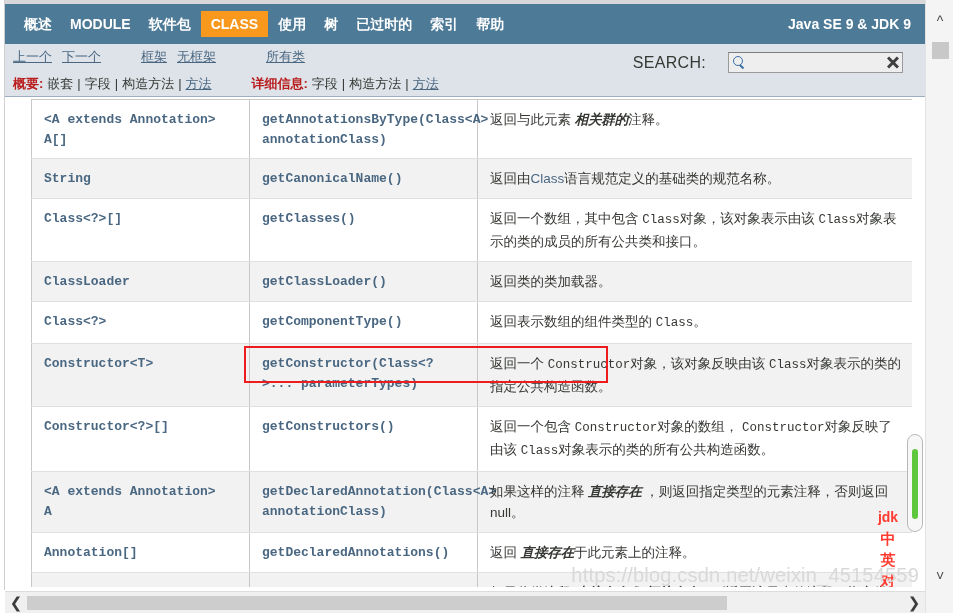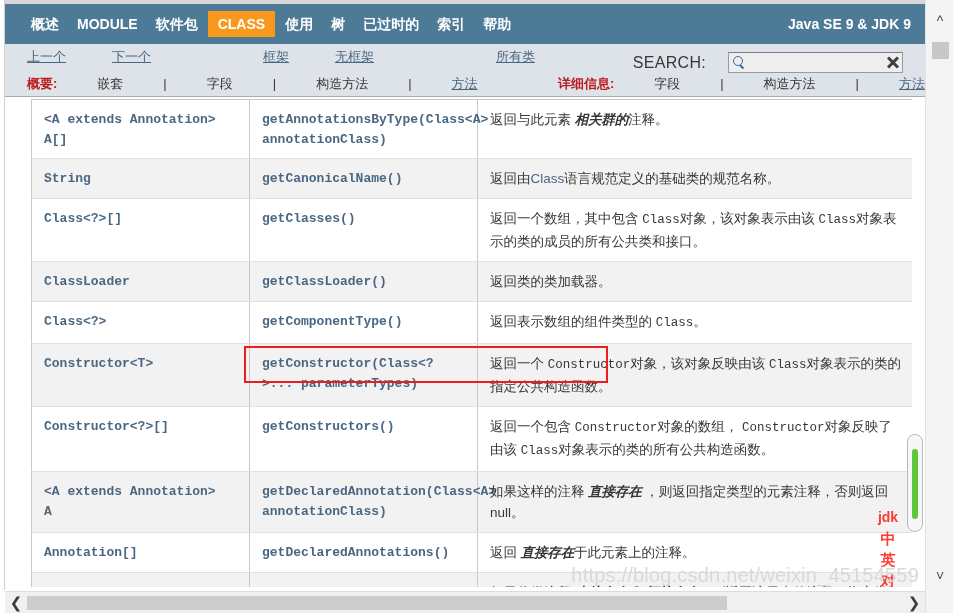--- a/index.html
+++ b/index.html
@@ -42,21 +42,21 @@
   
   .navbar {
     position: relative;
     height: 40px;
     background: #4d7a97;
     display: flex;
     align-items: center;
     padding-left: 8px;
   }
   .navbar ul {
-    list-style: none; margin: 10px; padding: 0;
+    list-style: none; margin: 3px; padding: 0;
     display: flex; align-items: center;
   }
   .navbar li {
     color: #ffffff;
     font-size: 14px;
     font-weight: bold;
     padding: 4px 8px;
     margin-right: 2px;
     white-space: nowrap;
     cursor: pointer;
@@ -79,25 +79,24 @@
   
   .subnav {
     background: #dee3e9;
     border-bottom: 1px solid #9eadc0;
     position: relative;
     height: 53px;
   }
   .subnav-row {
     display: flex;
     align-items: center;
-    padding-left: 22px;
+    padding-left: 8px;
     height: 26px;
     font-size: 13px;
     color: #4a6782;
-    gap: 36px;
   }
   .subnav-row.row2 { height: 27px; }
   .nav-link {
     color: #4a6782;
     text-decoration: underline;
     cursor: pointer;
     white-space: nowrap;
     margin-right: 10px;
   }
   .nav-gap { width: 30px; }

